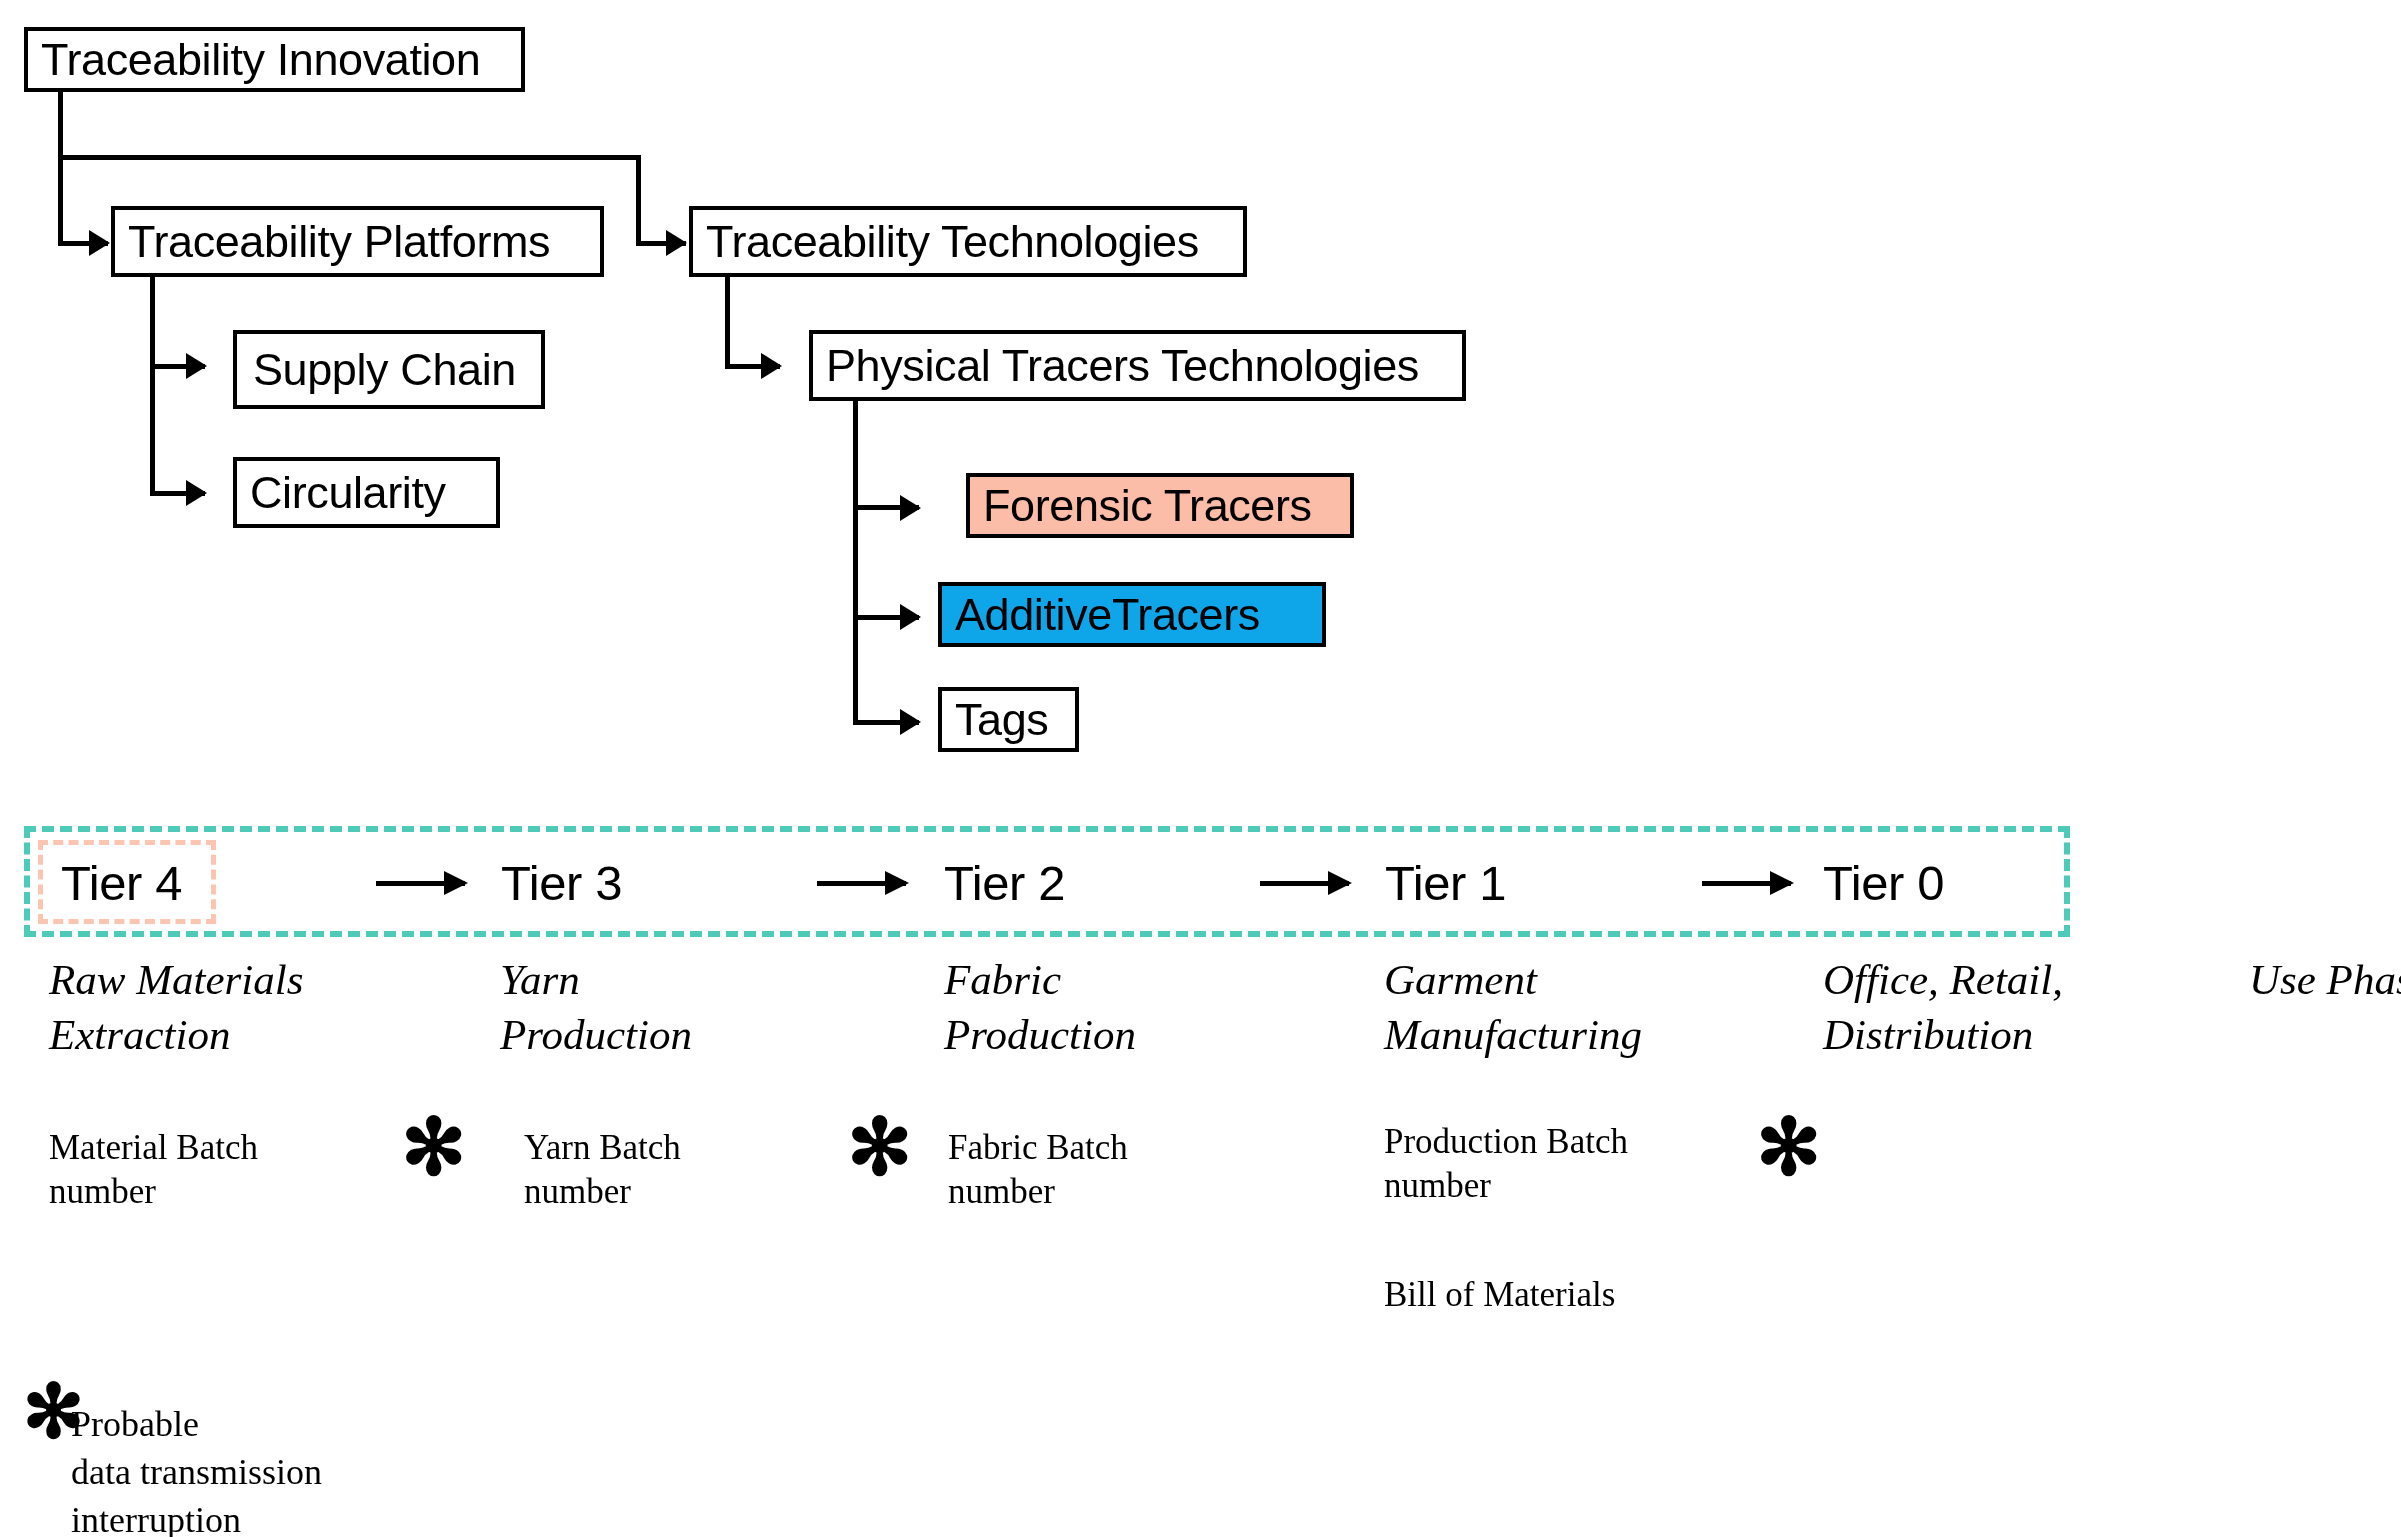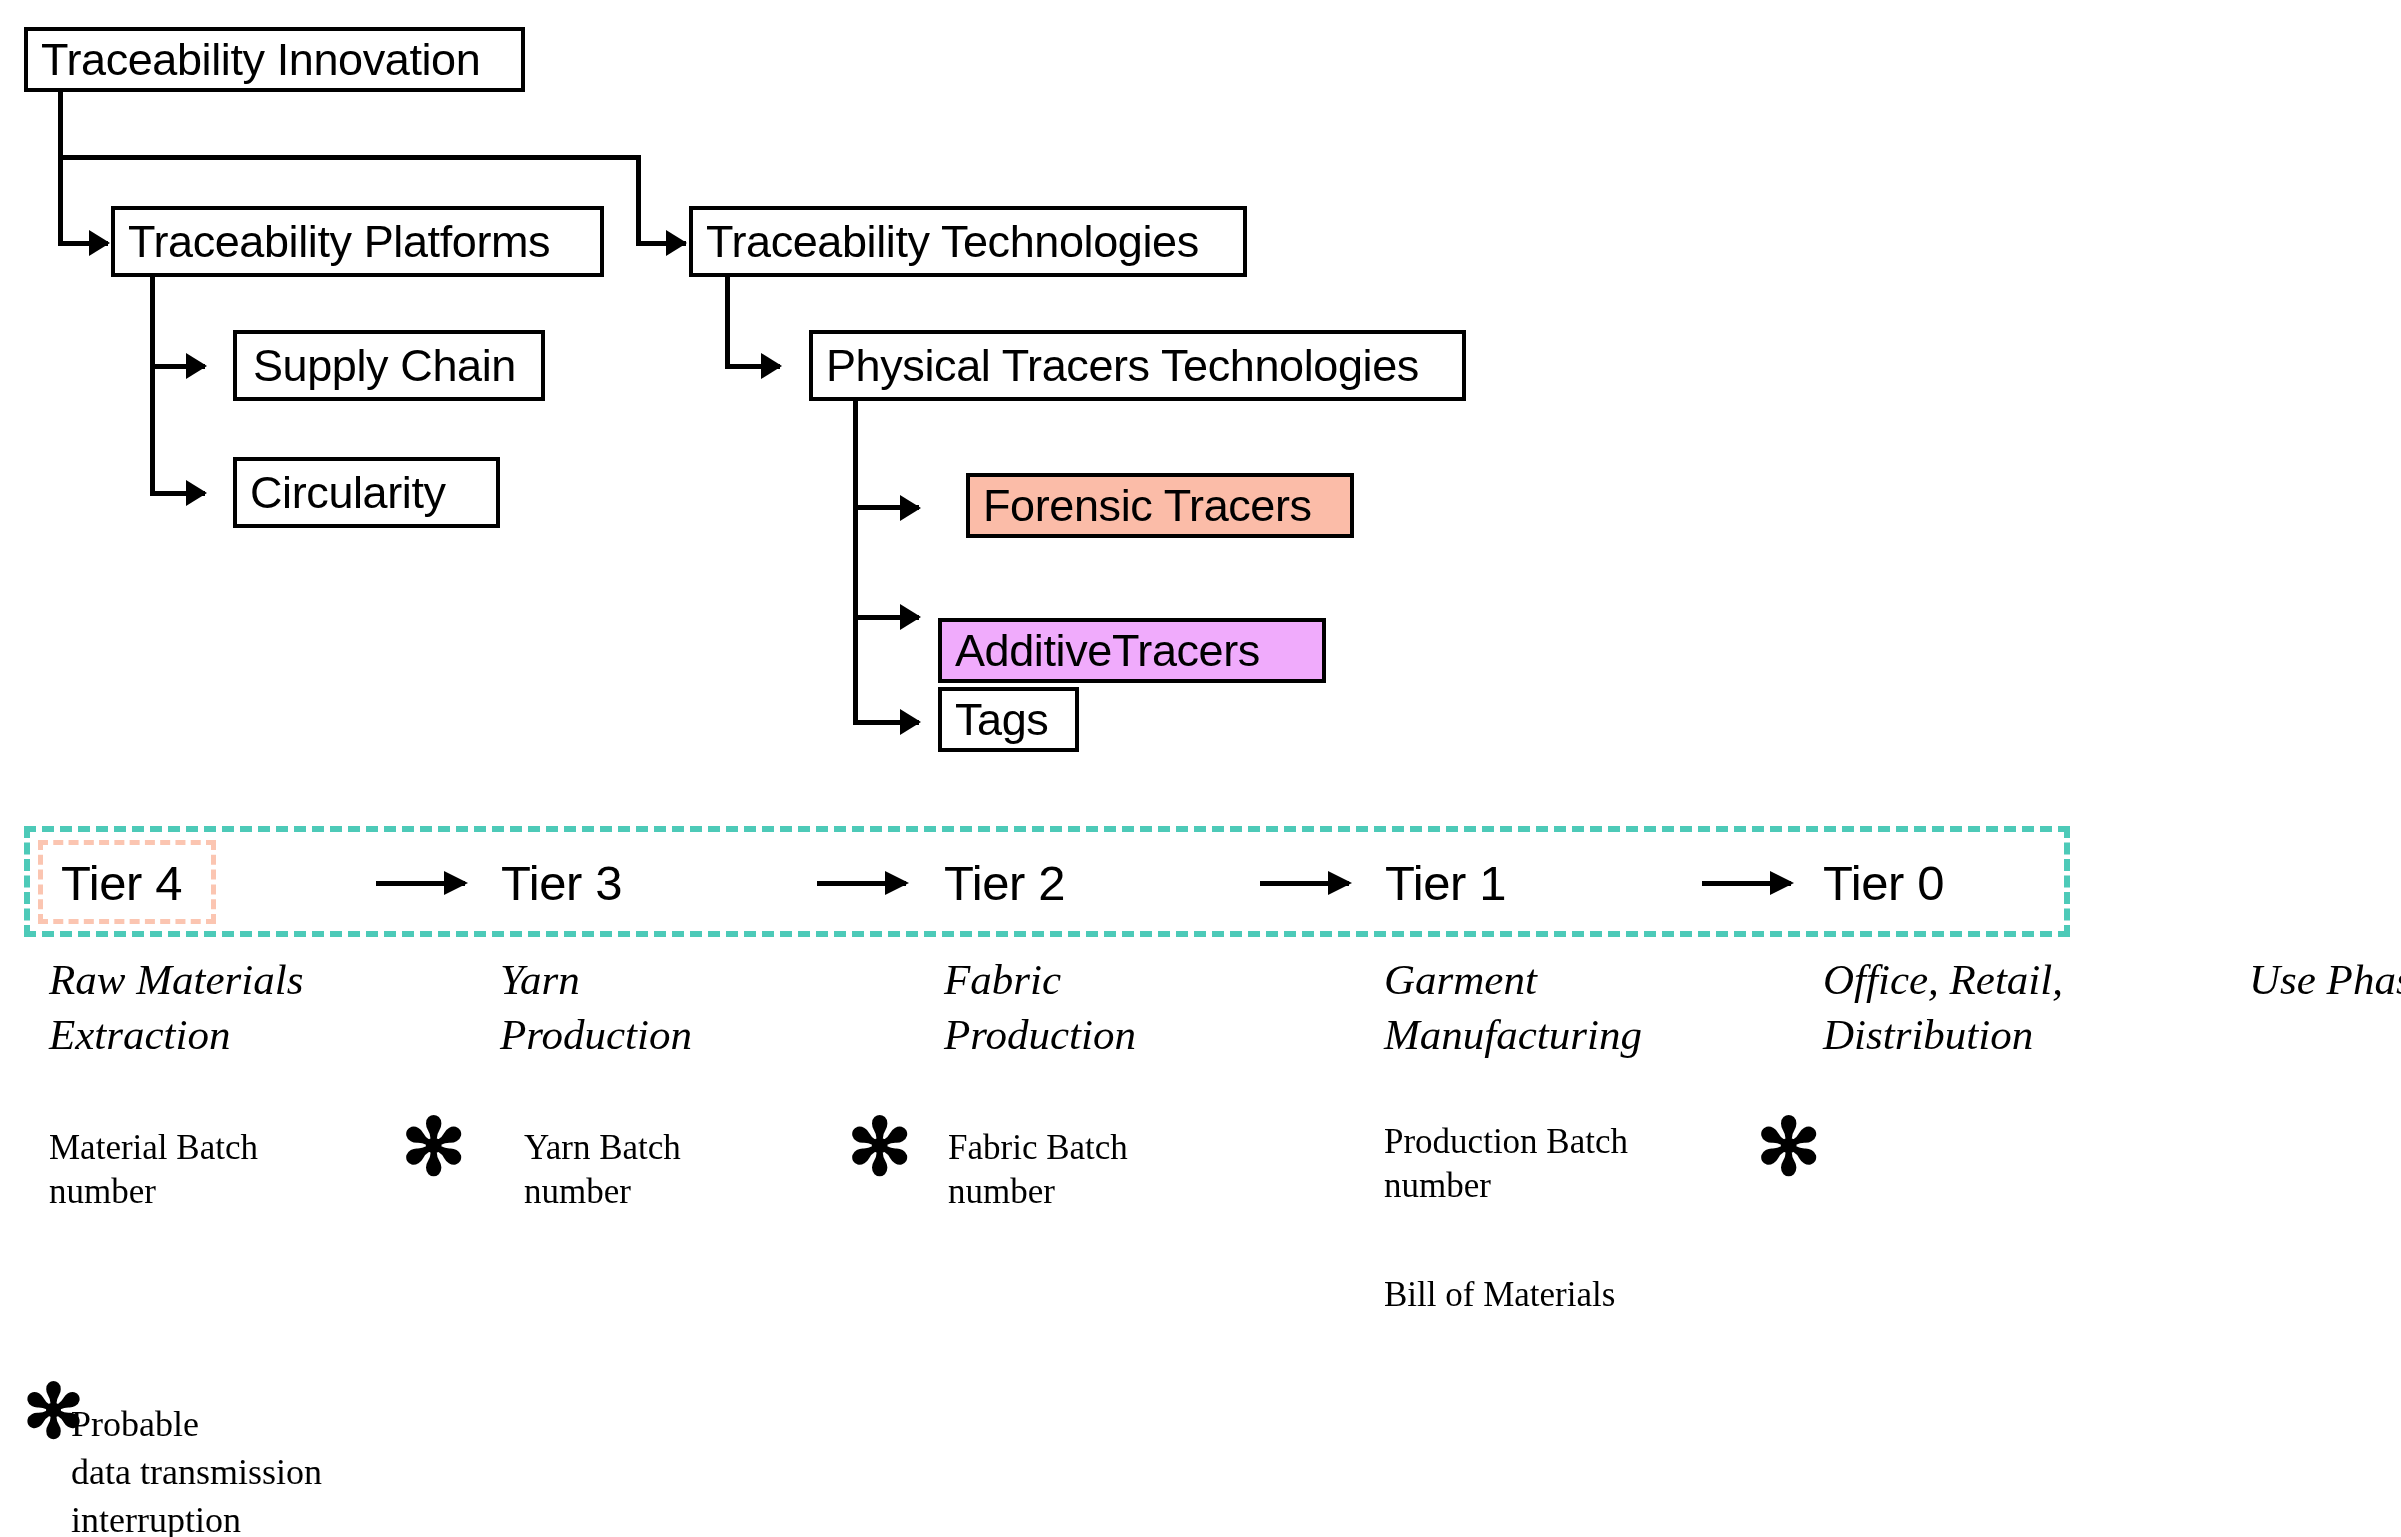--- a/index.html
+++ b/index.html
@@ -31,21 +31,21 @@
     justify-content: flex-start;
     padding: 0 13px;
     font-family: "Liberation Sans", sans-serif;
     font-size: 45px;
     line-height: 1;
     color: #000000;
     white-space: nowrap;
     letter-spacing: -0.4px;
   }
   .node.pink  { background: #FBBCA8; }
-  .node.teal  { background: #f0abfc; margin-top: 36px; }
+  .node.teal  { background: #0ea5e9; }
 
   
   .ln {
     position: absolute;
     background: #000000;
   }
   .arrowhead {
     position: absolute;
     width: 0; height: 0;
     border-top: 13px solid transparent;
@@ -162,21 +162,21 @@
   <div class="node" style="left:111px; top:206px; width:493px; height:71px;">Traceability Platforms</div>
 
   <div class="node" style="left:689px; top:206px; width:558px; height:71px;">Traceability Technologies</div>
 
   <div class="ln" style="left:150px; top:277px; width:4.9px; height:218px;"></div>
   <div class="ln" style="left:150px; top:364px; width:55px; height:4.9px;"></div>
   <div class="arrowhead" style="left:186px; top:353px;"></div>
   <div class="ln" style="left:150px; top:491px; width:55px; height:4.9px;"></div>
   <div class="arrowhead" style="left:186px; top:480px;"></div>
 
-  <div class="node" style="left:233px; top:330px; width:312px; height:71px;padding-left:16px;">Supply Chain</div>
+  <div class="node" style="left:233px; top:330px; width:312px; height:79px;padding-left:16px;">Supply Chain</div>
 
   <div class="node" style="left:233px; top:457px; width:267px; height:71px;">Circularity</div>
 
   <div class="ln" style="left:725px; top:277px; width:4.9px; height:89px;"></div>
   <div class="ln" style="left:725px; top:364px; width:55px; height:4.9px;"></div>
   <div class="arrowhead" style="left:761px; top:353px;"></div>
 
   <div class="node" style="left:809px; top:330px; width:657px; height:71px;">Physical Tracers Technologies</div>
 
   <div class="ln" style="left:853px; top:401px; width:4.9px; height:323px;"></div>

